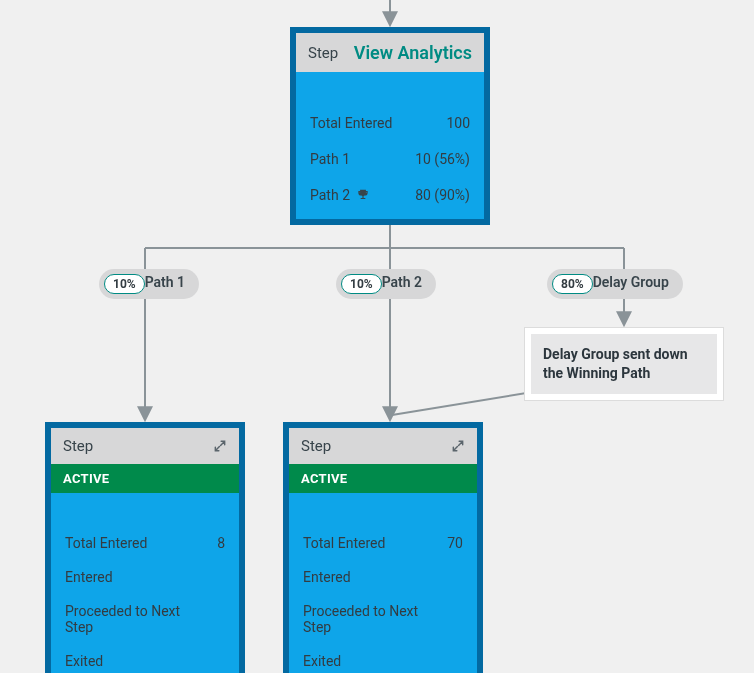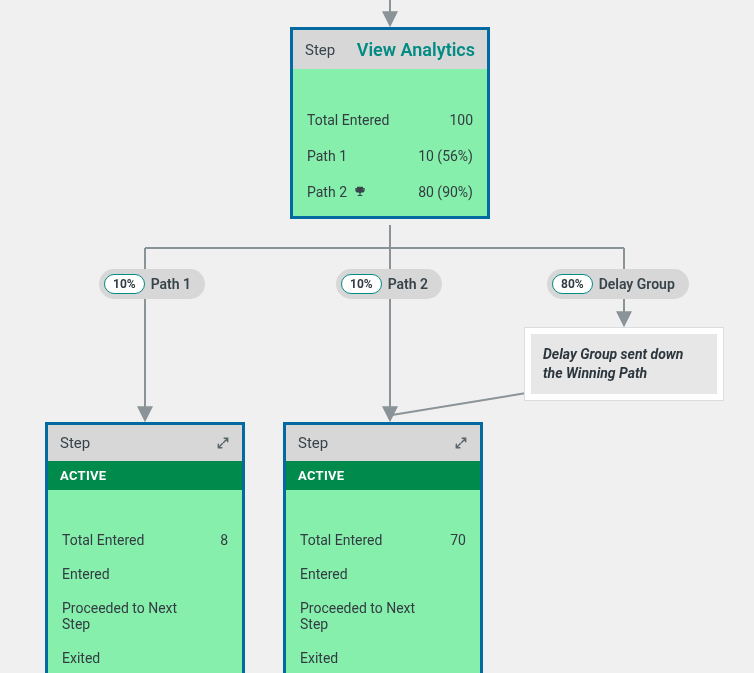--- a/index.html
+++ b/index.html
@@ -15,22 +15,22 @@
   }
   svg.connectors {
     position: absolute;
     top: 0; left: 0;
     width: 754px;
     height: 673px;
     pointer-events: none;
   }
   .card {
     position: absolute;
-    background: #86efac;
-    border: 3px solid #0369a1;
+    background: #0ea5e9;
+    border: 6px solid #0369a1;
     width: 200px;
   }
   .card-header {
     background: #d7d7d8;
     padding: 9px 12px;
     display: flex;
     justify-content: space-between;
     align-items: center;
     color: #38444b;
     font-size: 15px;
@@ -65,22 +65,21 @@
   }
   .row .label { display: flex; align-items: center; gap: 6px; }
   .row .value { color: #333c42; }
   .trophy-icon { width:14px; height:14px; display:inline-block; }
   .pill {
     position: absolute;
     background: #d7d7d8;
     border-radius: 16px;
     padding: 5px 14px 5px 5px;
     display: flex;
-    align-items: center;
-    gap: 6px;
+    gap: 0;
     font-size: 14px;
     color: #38444b;
     font-weight: 600;
   }
   .pill .pct {
     background: #fff;
     border: 1.5px solid #008b83;
     border-radius: 12px;
     padding: 2px 8px;
     font-size: 12px;
@@ -169,21 +168,21 @@
 </div>
 <div class="pill" style="left:336px; top:269px;">
   <span class="pct">10%</span>
   <span>Path 2</span>
 </div>
 <div class="pill" style="left:547px; top:269px;">
   <span class="pct">80%</span>
   <span>Delay Group</span>
 </div>
 
-<div class="note" style="left:524px; top:327px;font-style:italic;">
+<div class="note" style="left:524px; top:327px;">
   <div class="note-inner">Delay Group sent down the Winning Path</div>
 </div>
 
 <div class="card step-card" style="left:45px; top:422px; width:200px;">
   <div class="card-header">
     <span class="title">Step</span>
     <span class="expand-icon">
       <svg viewBox="0 0 24 24" width="14" height="14" fill="none" stroke="#5b656c" stroke-width="2.5" stroke-linecap="round">
           <path d="M14 4h6v6M10 20H4v-6M20 4l-7 7M4 20l7-7"></path>
         </svg>

